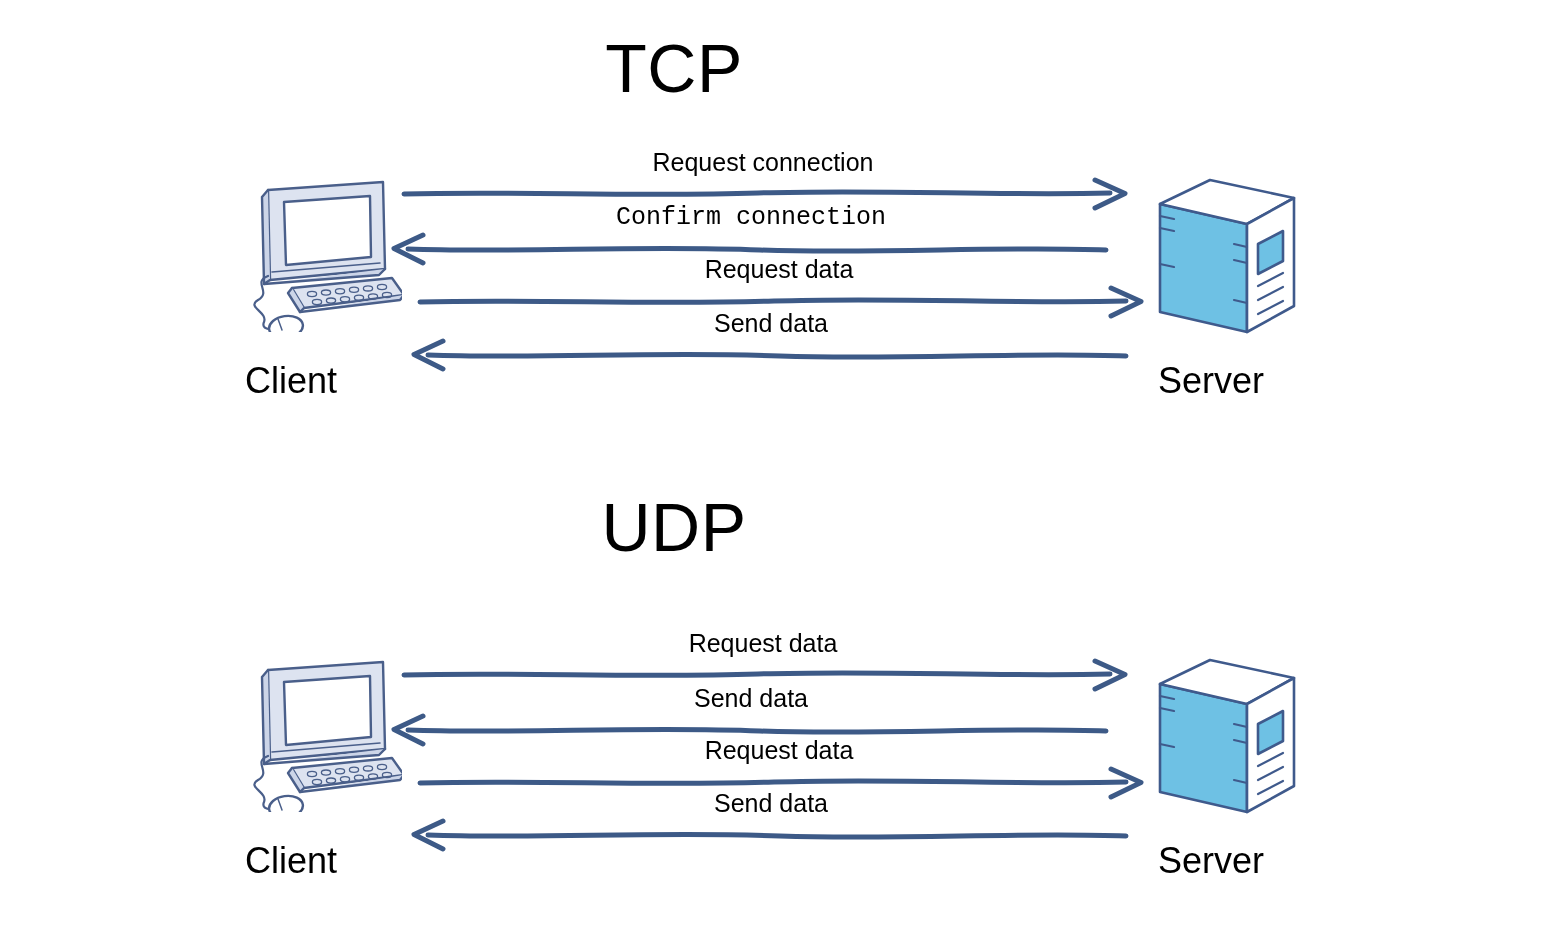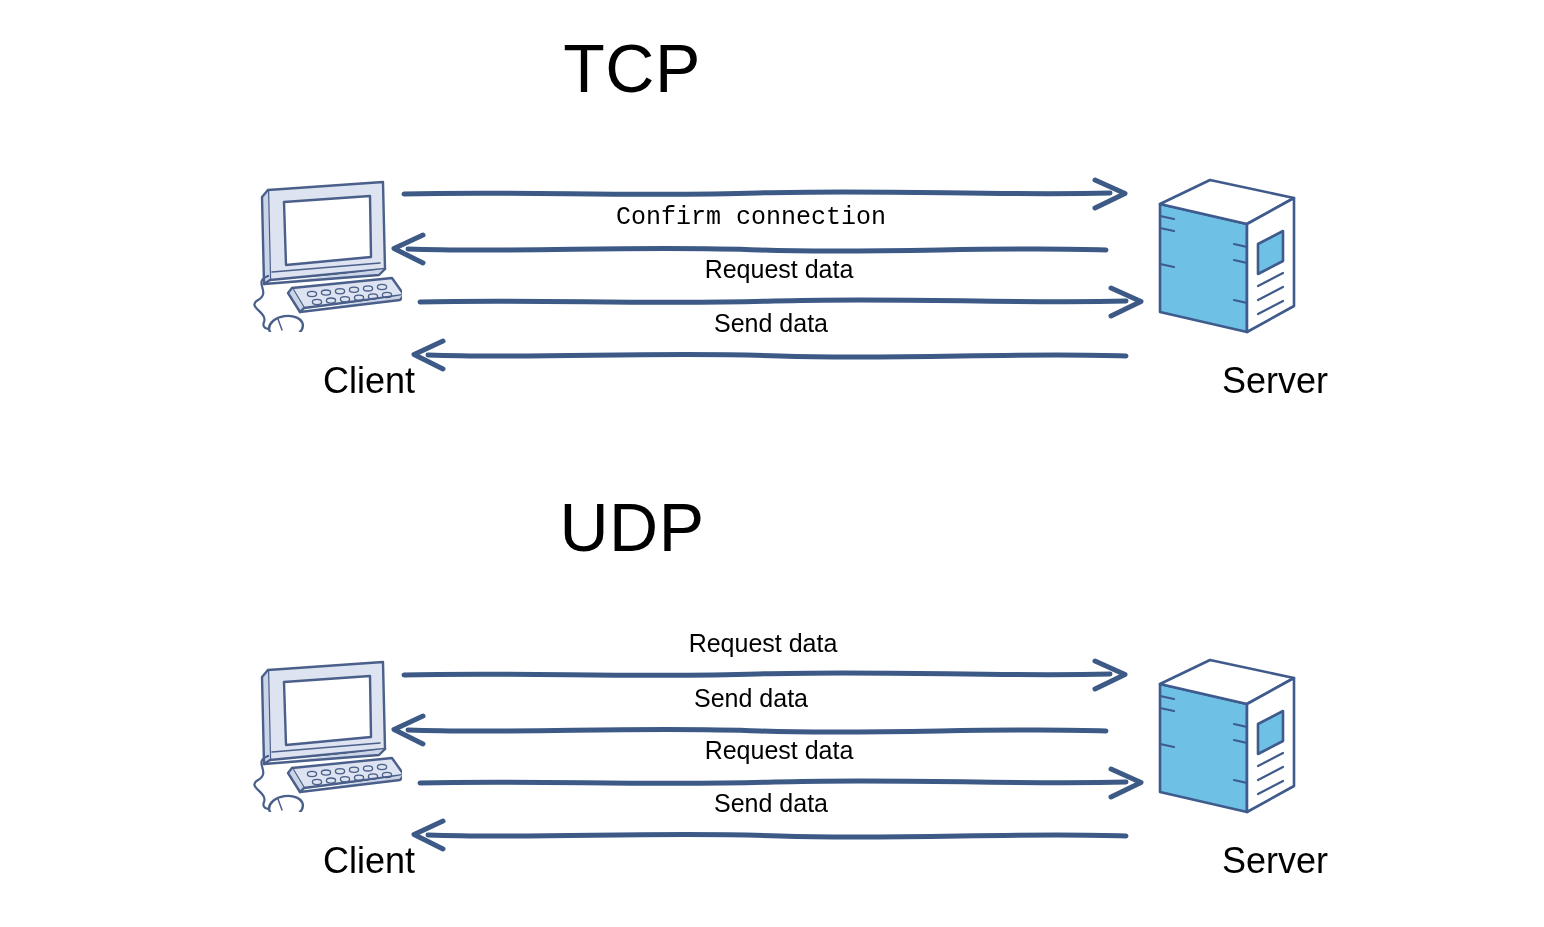--- a/index.html
+++ b/index.html
@@ -14,20 +14,21 @@
     position: relative;
     overflow: hidden;
     font-family: "Liberation Sans", "DejaVu Sans", sans-serif;
     color: #000000;
   }
   .stage {
     position: absolute;
     left: 0; top: 0;
     width: 1264px;
     height: 927px;
+    padding-left: 28px;
   }
 
   
   .section-title {
     position: absolute;
     width: 100%;
     text-align: center;
     font-size: 68px;
     line-height: 1;
     font-weight: 400;
@@ -37,21 +38,21 @@
   }
   .section-title.tcp { top: 34px; }
   .section-title.udp { top: 493px; }
 
   
   .endpoint-label {
     position: absolute;
     font-size: 36px;
     line-height: 1;
     color: #000000;
-    text-align: right;
+    text-align: left;
     white-space: nowrap;
   }
 
   
   .endpoint-icon {
     position: absolute;
   }
   .endpoint-icon svg { display: block; }
 
   
@@ -153,20 +154,21 @@
             <path d="M106 128 L131 115"></path>
             <path d="M106 142 L131 129"></path>
           </g>
         </g>
       </svg>
     </div>
 
     <div class="endpoint-label" style="left:1158px; top:363px; width:170px;">Server</div>
 
     <div class="arrow-row" style="left:398px; top:150px; width:730px;">
+      <div class="arrow-label">Request connection</div>
       <svg class="arrow-svg" width="730" height="36" viewBox="0 0 730 36">
         <path d="M6 18 C120 15, 240 21, 360 17 C480 13, 600 20, 712 17" fill="none" stroke="#3d5a87" stroke-width="5" stroke-linecap="round"></path>
         <path d="M697 4 L727 17.5 L697 32" fill="none" stroke="#3d5a87" stroke-width="5" stroke-linecap="round" stroke-linejoin="round"></path>
       </svg>
     </div>
 
     <div class="arrow-row" style="left:390px; top:205px; width:722px;font-family:Liberation Mono, monospace;">
       <div class="arrow-label">Confirm connection</div>
       <svg class="arrow-svg" width="722" height="36" viewBox="0 0 722 36">
         <path d="M18 18 C130 22, 250 14, 370 19 C490 23, 610 15, 716 19" fill="none" stroke="#3d5a87" stroke-width="5" stroke-linecap="round"></path>

